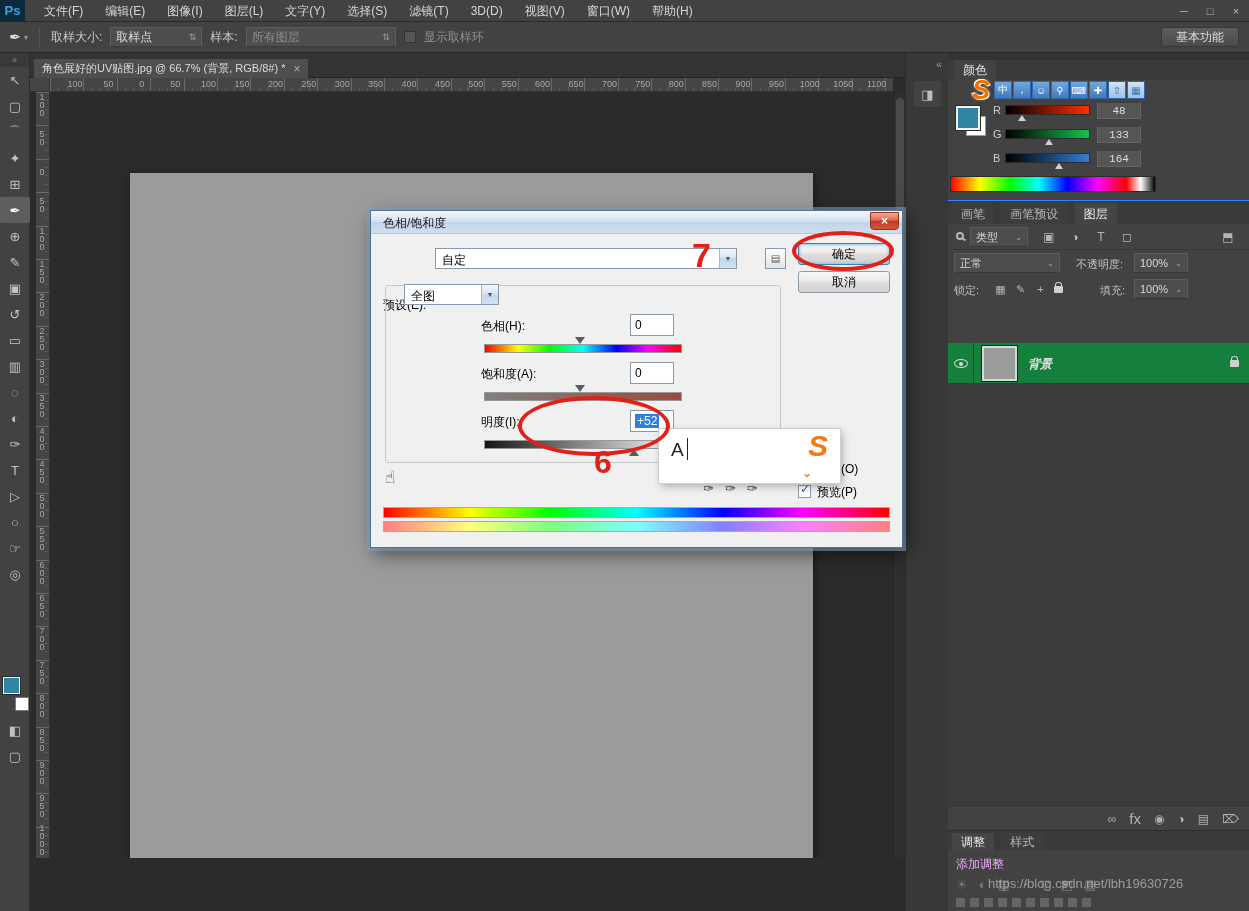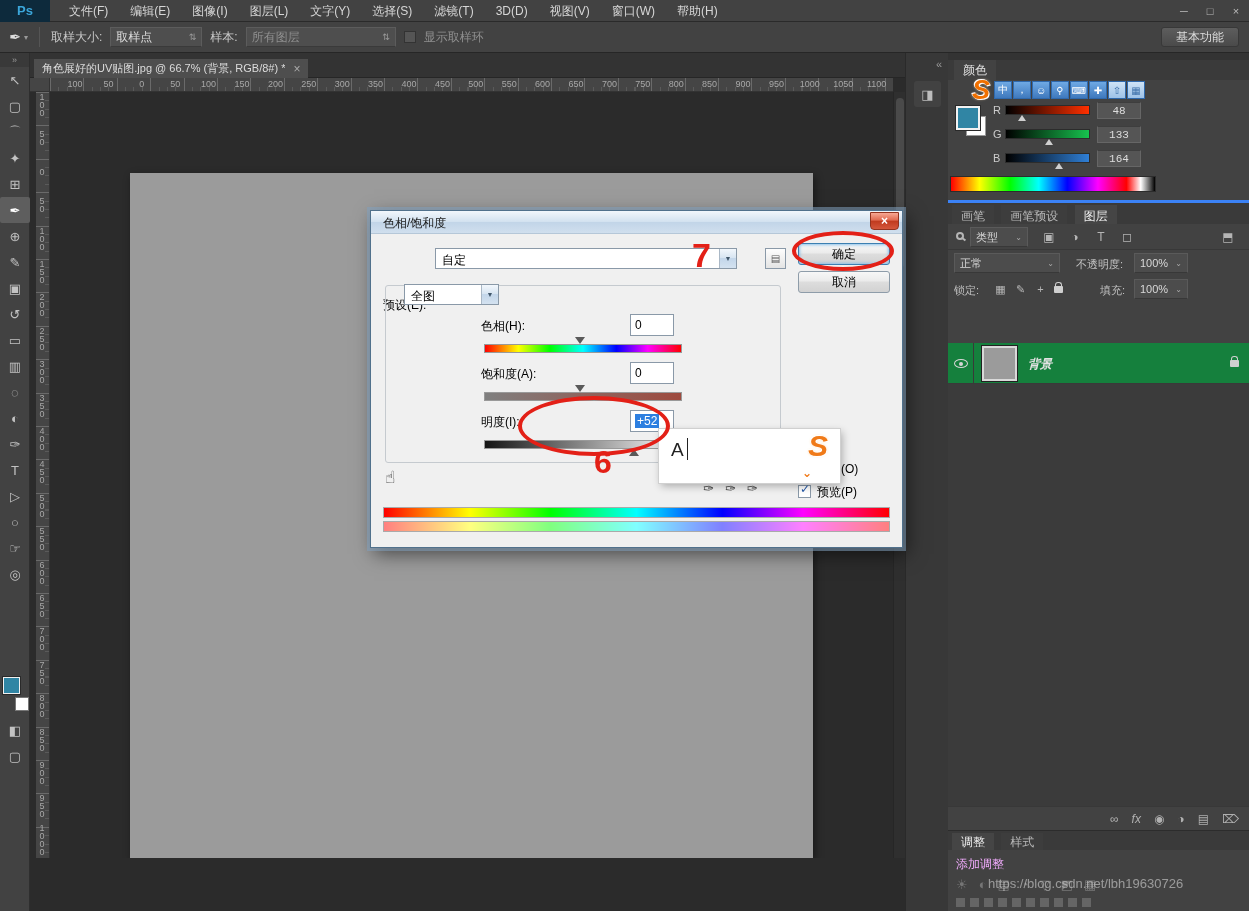--- a/index.html
+++ b/index.html
@@ -3,21 +3,21 @@
 <meta charset="utf-8">
 <style>
   * { margin:0; padding:0; box-sizing:border-box; }
   body { background:#1e1e1e; }
   #app { position:relative; width:1249px; height:911px; background:#282828; overflow:hidden;
          font-family:"Liberation Sans","DejaVu Sans",sans-serif; font-size:12px; color:#ccc; }
 
   
   .menubar { position:absolute; left:0; top:0; width:100%; height:22px; background:#424242;
              border-bottom:1px solid #2a2a2a; display:flex; align-items:center; z-index:10; }
-  .ps-logo { width:50px; height:22px; background:#0d2a3c; color:#3ba6da; font-weight:bold;
+  .ps-logo { width:25px; height:22px; background:#0d2a3c; color:#3ba6da; font-weight:bold;
              font-size:13px; display:flex; align-items:center; justify-content:center; }
   .menu-items { display:flex; margin-left:8px; }
   .menu-item { padding:0 11px; line-height:22px; color:#d6d6d6; font-size:12px; white-space:nowrap; }
   .win-controls { margin-left:auto; display:flex; }
   .win-btn { width:26px; text-align:center; color:#bbb; line-height:22px; font-size:11px; }
 
   
   .optionsbar { position:absolute; left:0; top:22px; width:100%; height:31px; background:#424242;
                 border-bottom:1px solid #262626; display:flex; align-items:center; padding-left:6px; gap:8px; z-index:10; }
   .tool-preview { width:18px; text-align:center; color:#ddd; font-size:14px; }
@@ -101,21 +101,21 @@
   .bar-g { background:linear-gradient(to right,#000,#17c24e); }
   .bar-b { background:linear-gradient(to right,#000,#2f7fd6); }
   .chan-marker { position:absolute; bottom:-7px; width:0; height:0; border-left:4px solid transparent;
                  border-right:4px solid transparent; border-bottom:6px solid #cfcfcf; transform:translateX(-50%); }
   .chan-val { position:absolute; left:149px; top:0; width:44px; height:17px; background:#555;
               border:1px solid #666; border-top-color:#3e3e3e; color:#ddd; font-size:11px;
               display:flex; align-items:center; justify-content:center;font-family:Liberation Mono, monospace; }
   .spectrum { position:absolute; left:2px; top:96px; width:206px; height:16px; border:1px solid #2c2c2c;
               background:linear-gradient(to right,#f00,#ff0 14%,#0f0 29%,#0ff 43%,#00f 57%,#f0f 72%,#f00 86%,#fff 93%,#000); }
 
-  .ptabs { position:absolute; left:0; top:147px; width:301px; height:24px; background:#3a3a3a; border-top:3px solid #3b82f6; }
+  .ptabs { position:absolute; left:0; top:147px; width:301px; height:24px; background:#3a3a3a; border-top:1px solid #3b82f6; }
   .ptab { display:inline-block; height:22px; line-height:22px; padding:0 9px; margin-top:2px; margin-left:4px;
           background:#3d3d3d; color:#b8b8b8; font-size:12px; white-space:nowrap; }
   .ptab.active { background:#454545; color:#ececec; }
 
   .layerspanel { position:absolute; left:0; top:171px; width:301px; height:606px; background:#424242; }
   .filter-row { position:absolute; top:0; left:0; right:0; height:26px; border-bottom:1px solid #383838; }
   .search { position:absolute; left:8px; top:8px; width:8px; height:8px; border:2px solid #b5b5b5; border-radius:50%; }
   .search::after { content:''; position:absolute; width:5px; height:2px; background:#b5b5b5; right:-4px; bottom:-2px; transform:rotate(40deg); }
   .dkdd { background:#4c4c4c; border:1px solid #5a5a5a; border-bottom-color:#383838; display:flex;
           align-items:center; padding:0 5px; color:#d8d8d8; font-size:11px; }
@@ -146,21 +146,21 @@
   .layer-name.italic { font-style:italic; }
   .lockicon { display:inline-block; width:9px; height:7px; background:#cfcfcf; border-radius:1px; position:relative; }
   .lockicon::before { content:''; position:absolute; left:1px; top:-4px; width:5px; height:4px;
                       border:1px solid #cfcfcf; border-bottom:none; border-radius:3px 3px 0 0; }
   .rowlock { position:absolute; right:10px; top:17px; }
   .layers-empty { position:absolute; top:160px; bottom:24px; left:0; right:0; background:#3b3b3b; }
   .actions-row { position:absolute; bottom:0; left:0; right:0; height:24px; background:#424242;
                  border-top:1px solid #383838; display:flex; justify-content:flex-end; align-items:center;
                  gap:13px; padding-right:10px; }
   .action-icon { color:#b0b0b0; font-size:12px; }
-  .action-icon.fx { font-style:italic; font-size:12px; }
+  .action-icon.fx { font-size:15px; }
 
   .btabs { position:absolute; left:0; top:777px; width:301px; height:20px; background:#3a3a3a; border-top:1px solid #2c2c2c; }
   .btabs .ptab { height:18px; line-height:18px; }
   .adjpanel { position:absolute; left:0; top:797px; width:301px; height:61px; background:#424242; }
   .adj-title { position:absolute; left:8px; top:6px; color:#f0abfc; }
   .faint-icons { position:absolute; left:8px; top:27px; display:flex; gap:11px; opacity:.33; color:#ddd; font-size:13px; }
   .faint-squares { position:absolute; left:8px; top:48px; display:flex; gap:5px; opacity:.25; }
   .fsq { width:9px; height:9px; background:#cfcfcf; }
 
   

